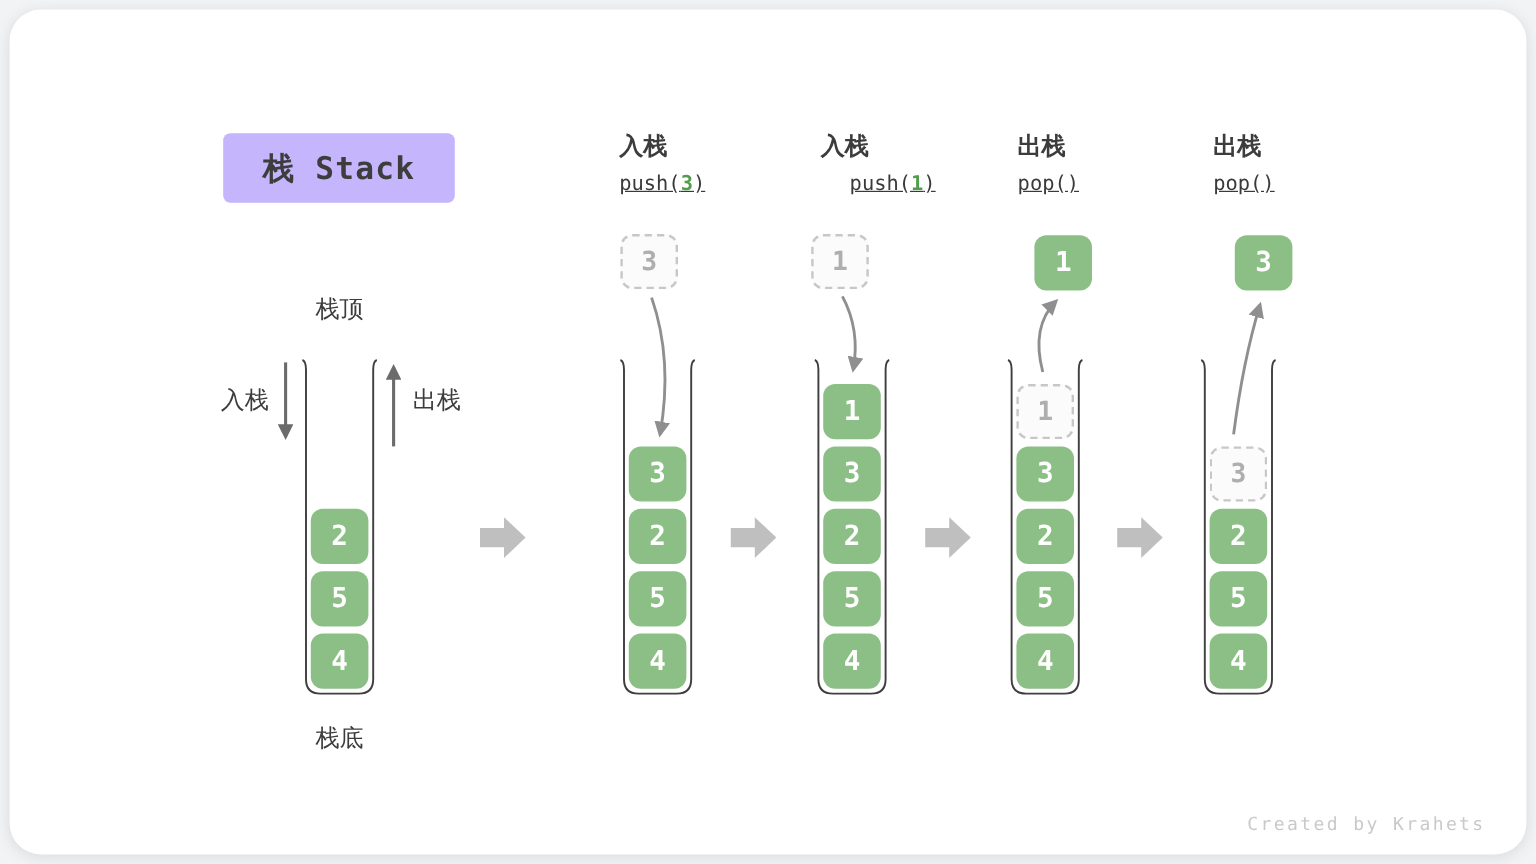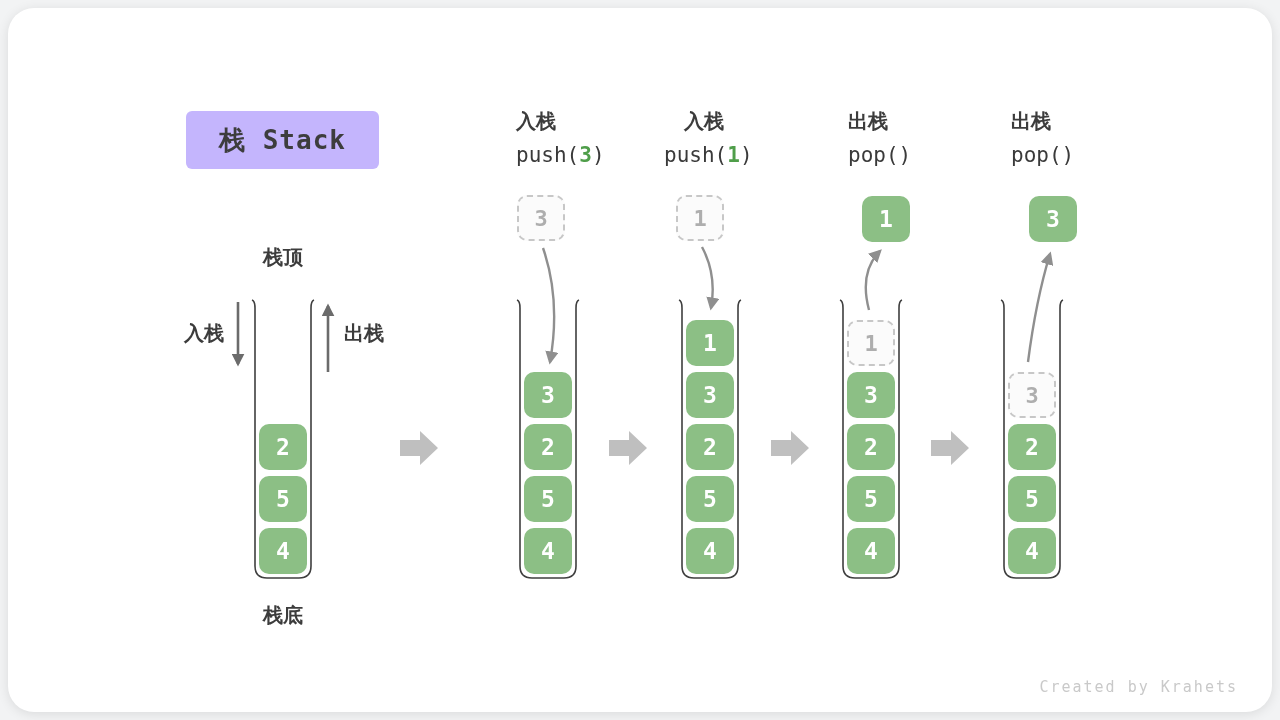--- a/index.html
+++ b/index.html
@@ -30,21 +30,21 @@
     border-radius: 6px;
     display: flex; align-items: center; justify-content: center;
     font-family: "DejaVu Sans Mono", monospace;
     font-weight: bold;
     font-size: 26px;
     color: #3d3d3d;
     letter-spacing: 1px;
   }
   .cjk-label {
     position: absolute;
-    font-weight: bold;
+    font-weight: normal;
     font-size: 20px;
     color: #3c3c3c;
     white-space: nowrap;
   }
   .center-100 { width: 100px; text-align: center; }
   .cell {
     position: absolute;
     width: 48px; height: 46px;
     border-radius: 10px;
     background: #8cbf85;
@@ -69,23 +69,24 @@
   .op-label {
     position: absolute;
     font-weight: bold;
     font-size: 20px;
     color: #3c3c3c;
     white-space: nowrap;
   }
   .op-code {
     position: absolute;
     font-family: "DejaVu Sans Mono", monospace;
-    font-size: 21px;
+    font-size: 17px;
     color: #3a3a3a;
     white-space: nowrap;
+    text-decoration: underline;
   }
   .op-code .arg {
     color: #4f9e4a;
     font-weight: bold;
   }
   .watermark {
     position: absolute;
     right: 42px; bottom: 24px;
     font-family: "DejaVu Sans Mono", monospace;
     font-size: 15px;
@@ -142,21 +143,21 @@
 
 <div class="op-label" style="left:516px; top:108px;">入栈</div>
 <div class="op-code" style="left:516px; top:143px;"><span>push(</span><span class="arg">3</span><span>)</span></div>
 <div class="ghost" style="left:517px; top:195px;">3</div>
 <div class="cell" style="left:524px; top:372px;">3</div>
 <div class="cell" style="left:524px; top:424px;">2</div>
 <div class="cell" style="left:524px; top:476px;">5</div>
 <div class="cell" style="left:524px; top:528px;">4</div>
 
 <div class="op-label" style="left:684px; top:108px;">入栈</div>
-<div class="op-code" style="left:664px; top:143px;"><span>push(</span><span class="arg">1</span><span>)</span></div>
+<div class="op-code" style="left:708px; top:143px;"><span>push(</span><span class="arg">1</span><span>)</span></div>
 <div class="ghost" style="left:676px; top:195px;">1</div>
 <div class="cell" style="left:686px; top:320px;">1</div>
 <div class="cell" style="left:686px; top:372px;">3</div>
 <div class="cell" style="left:686px; top:424px;">2</div>
 <div class="cell" style="left:686px; top:476px;">5</div>
 <div class="cell" style="left:686px; top:528px;">4</div>
 
 <div class="op-label" style="left:848px; top:108px;">出栈</div>
 <div class="op-code" style="left:848px; top:143px;"><span>pop()</span><span class="arg"></span><span></span></div>
 <div class="cell" style="left:862px; top:196px;">1</div>

